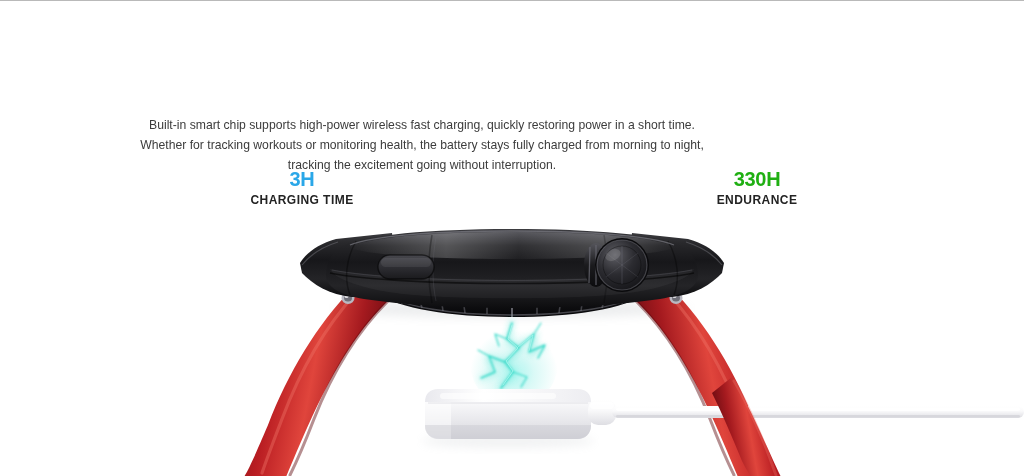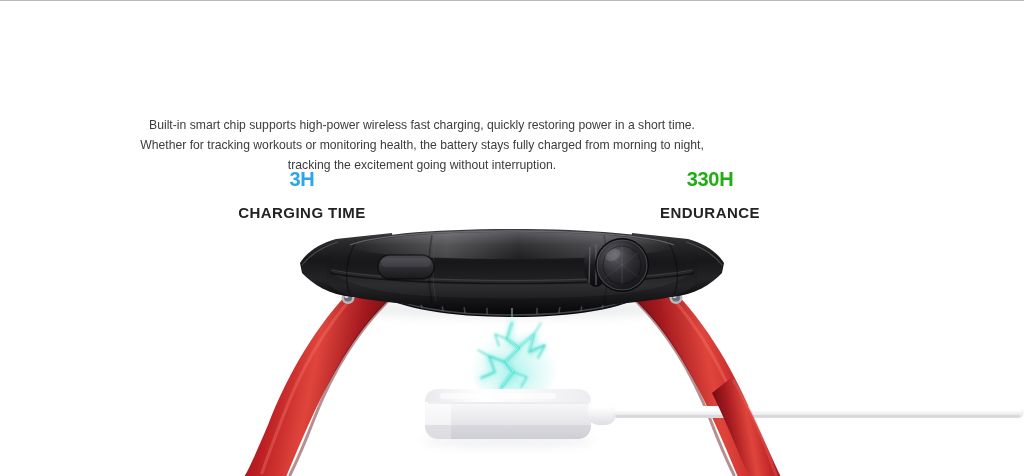--- a/index.html
+++ b/index.html
@@ -50,34 +50,34 @@
   }
   .body-copy span { display: block; }
 
   
   .stat {
     position: absolute;
     text-align: center;
     width: 180px;
   }
   .stat-charging { left: 212px; top: 168px; }
-  .stat-endurance { left: 620px; top: 168px; }
+  .stat-endurance { left: 667px; top: 168px; }
 
   .stat-value {
     font-size: 20px;
     font-weight: bold;
     line-height: 1.05;
     letter-spacing: -0.3px;
   }
   .stat-charging .stat-value { color: #2AA7E8; }
   .stat-endurance .stat-value { color: #1FAF12; }
 
   .stat-label {
-    margin-top: 14px;
-    font-size: 15px;
+    margin-top: 3px;
+    font-size: 12px;
     font-weight: bold;
     letter-spacing: 0.45px;
     color: #232323;
   }
 
   
   .stage {
     position: absolute;
     left: 0;
     top: 0;

